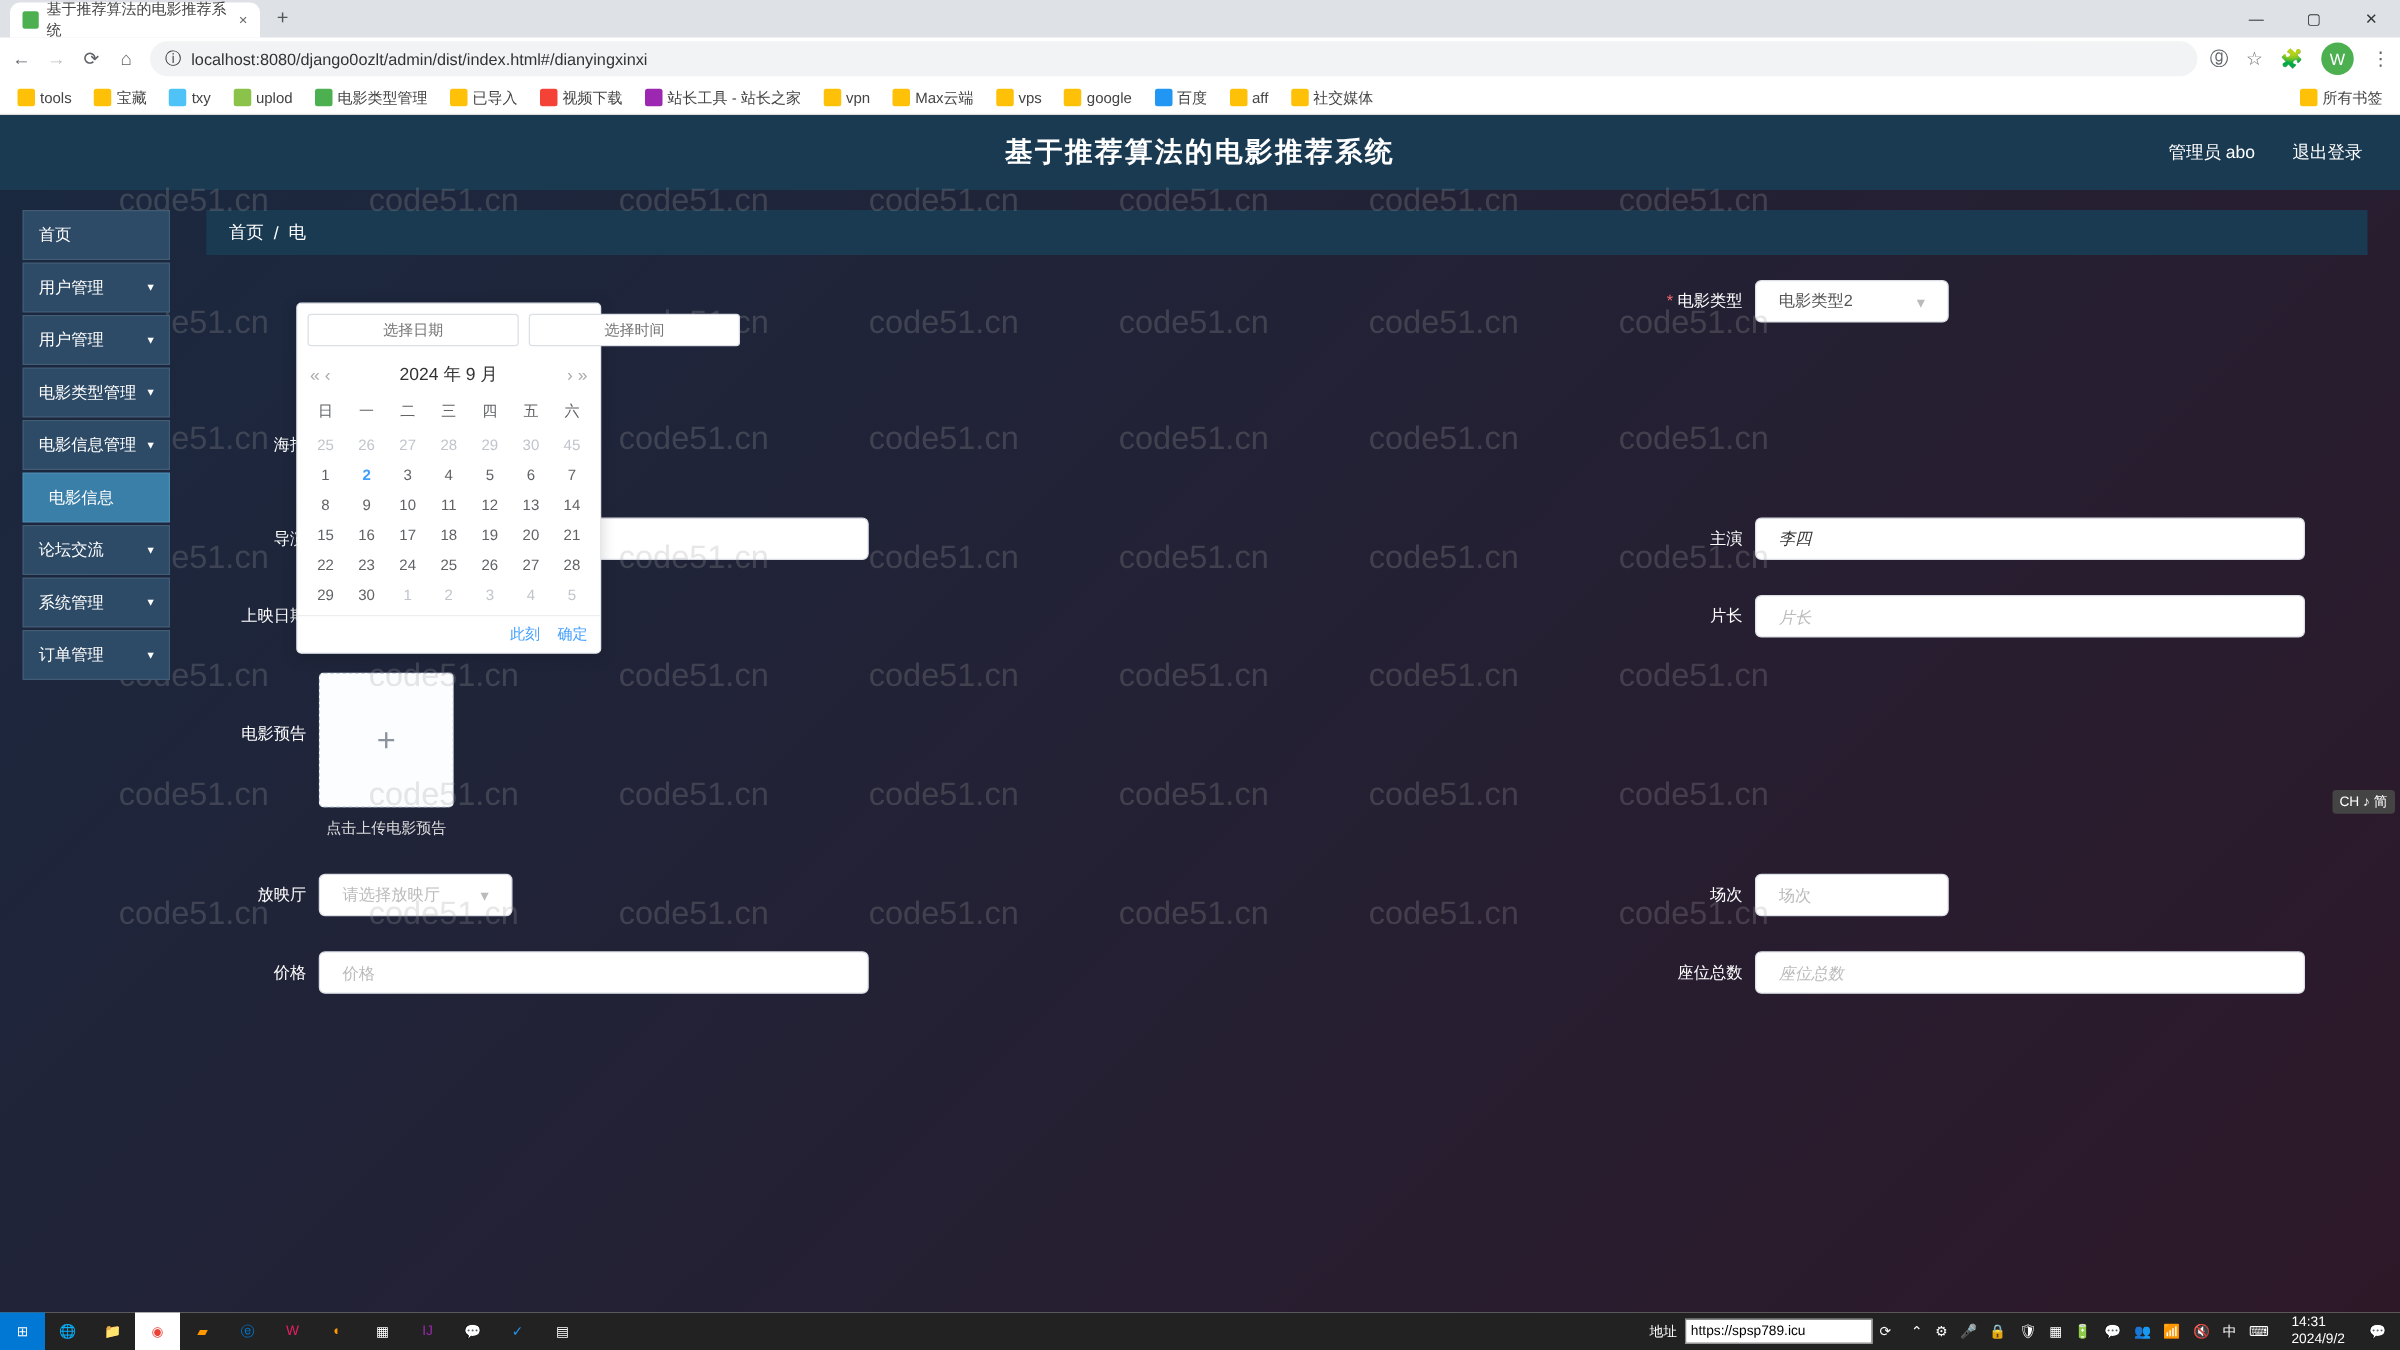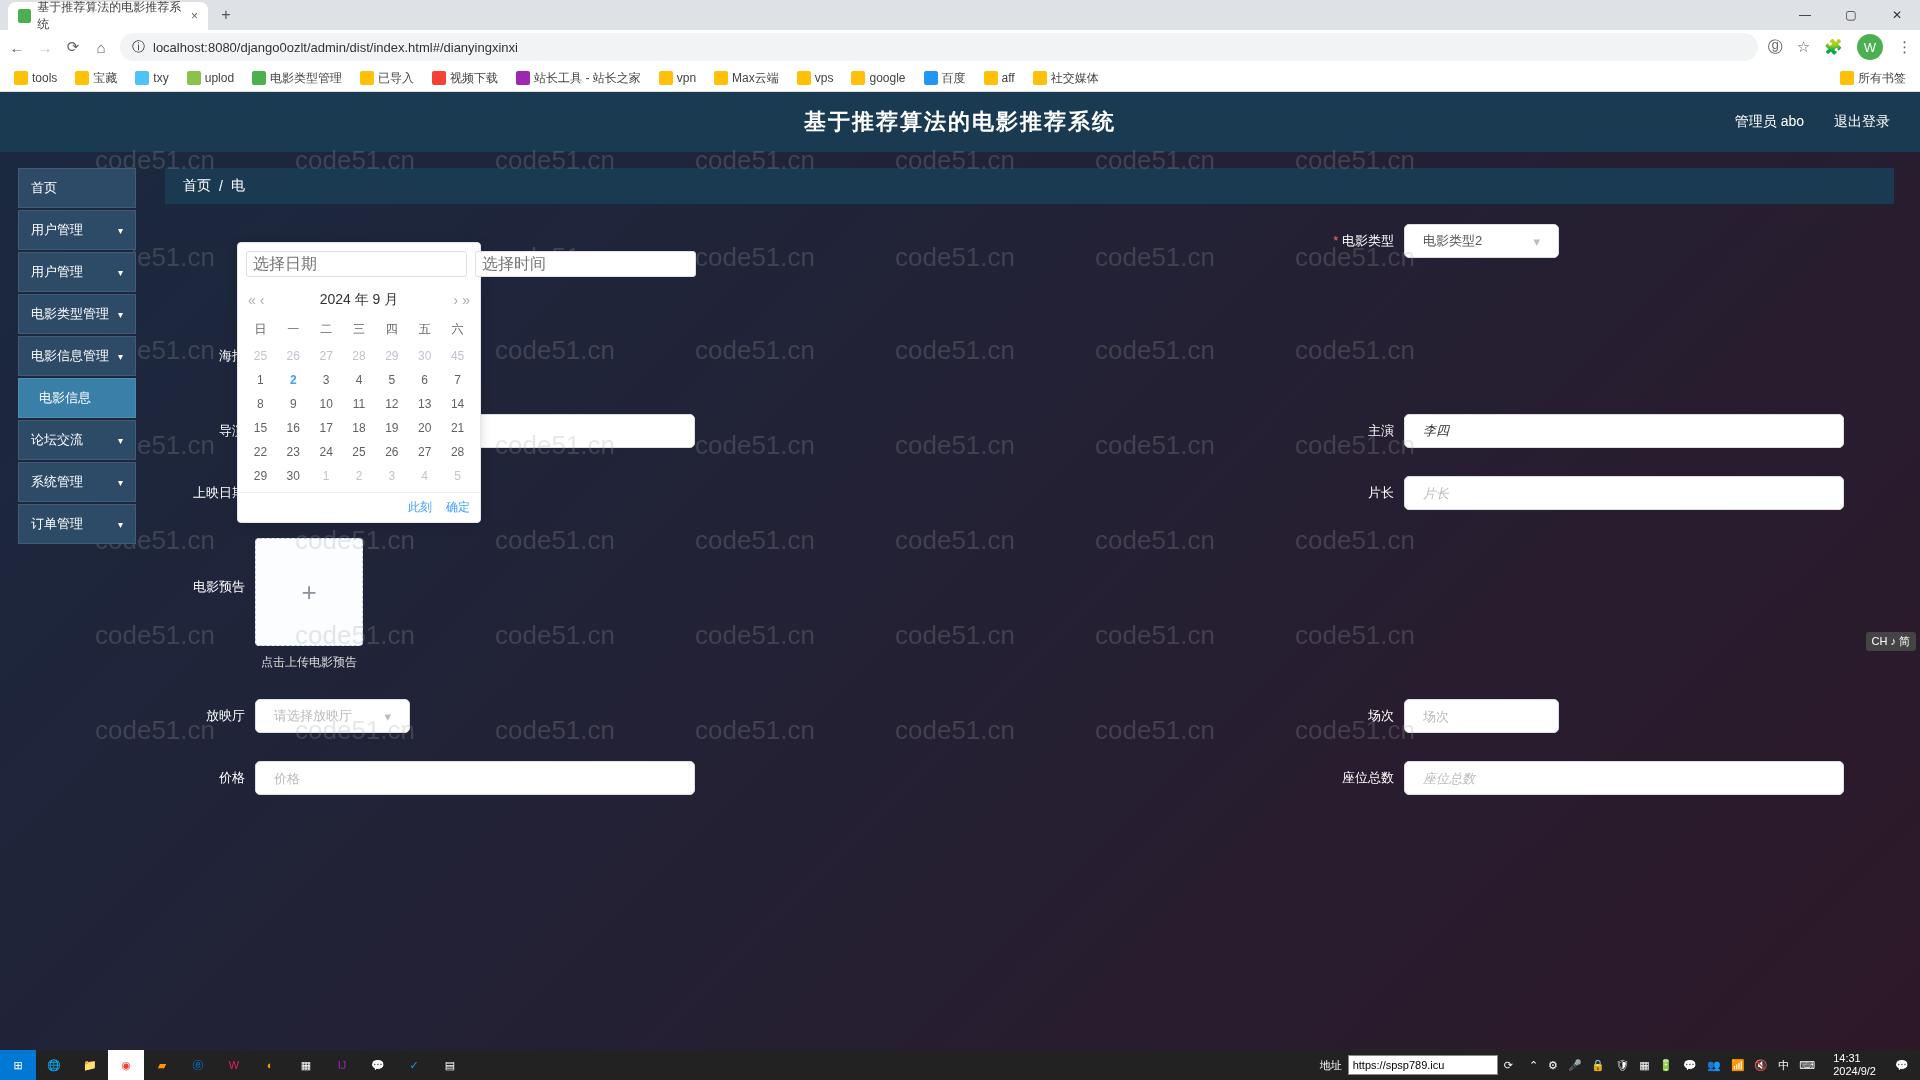--- a/index.html
+++ b/index.html
@@ -53,21 +53,21 @@
 .input.w2 { width:440px;font-style:italic; }
 .input.sel { width:155px; display:flex; align-items:center; justify-content:space-between; color:#555; }
 .input.date { width:165px; display:flex; align-items:center; gap:6px; color:#aaa; }
 .input::placeholder { color:#bbb; }
 .upload-box { width:108px; height:108px; background:#fbfdff; border:1px dashed #c0ccda; border-radius:4px; display:flex; align-items:center; justify-content:center; color:#8c939d; font-size:26px; cursor:pointer; }
 .upload-hint { font-size:12px; color:#ddd; margin-top:8px; text-align:center; width:108px; }
 
 
 .datepicker { position:absolute; left:237px; top:150px; width:244px; background:#fff; border:1px solid #e4e7ed; border-radius:4px; box-shadow:0 2px 12px rgba(0,0,0,0.15); z-index:20; font-size:12px; color:#606266; }
 .dp-inputs { display:flex; gap:8px; padding:8px; }
-.dp-inputs input { flex:1; border:1px solid #dcdfe6; border-radius:3px; height:26px; padding:0 6px; font-size:16px; text-align:left; color:#bbb; }
+.dp-inputs input { flex:1; border:1px solid #dcdfe6; border-radius:3px; height:26px; padding:0 6px; font-size:12px; text-align:center; color:#bbb; }
 .dp-header { display:flex; align-items:center; justify-content:space-between; padding:6px 10px; font-size:14px; color:#333; }
 .dp-nav { color:#aaa; cursor:pointer; display:flex; gap:4px; }
 .dp-grid { display:grid; grid-template-columns:repeat(7,1fr); text-align:center; padding:0 6px 4px; }
 .dp-grid .dh { font-size:12px; color:#606266; padding:6px 0; }
 .dp-grid .dc { padding:5px 0; font-size:12px; cursor:pointer; }
 .dp-grid .dc.other { color:#c0c4cc; }
 .dp-grid .dc.today { color:#409eff; font-weight:600; }
 .dp-foot { display:flex; justify-content:flex-end; gap:14px; padding:6px 10px; border-top:1px solid #eee; }
 .dp-foot span { color:#409eff; cursor:pointer; font-size:12px; }
 

